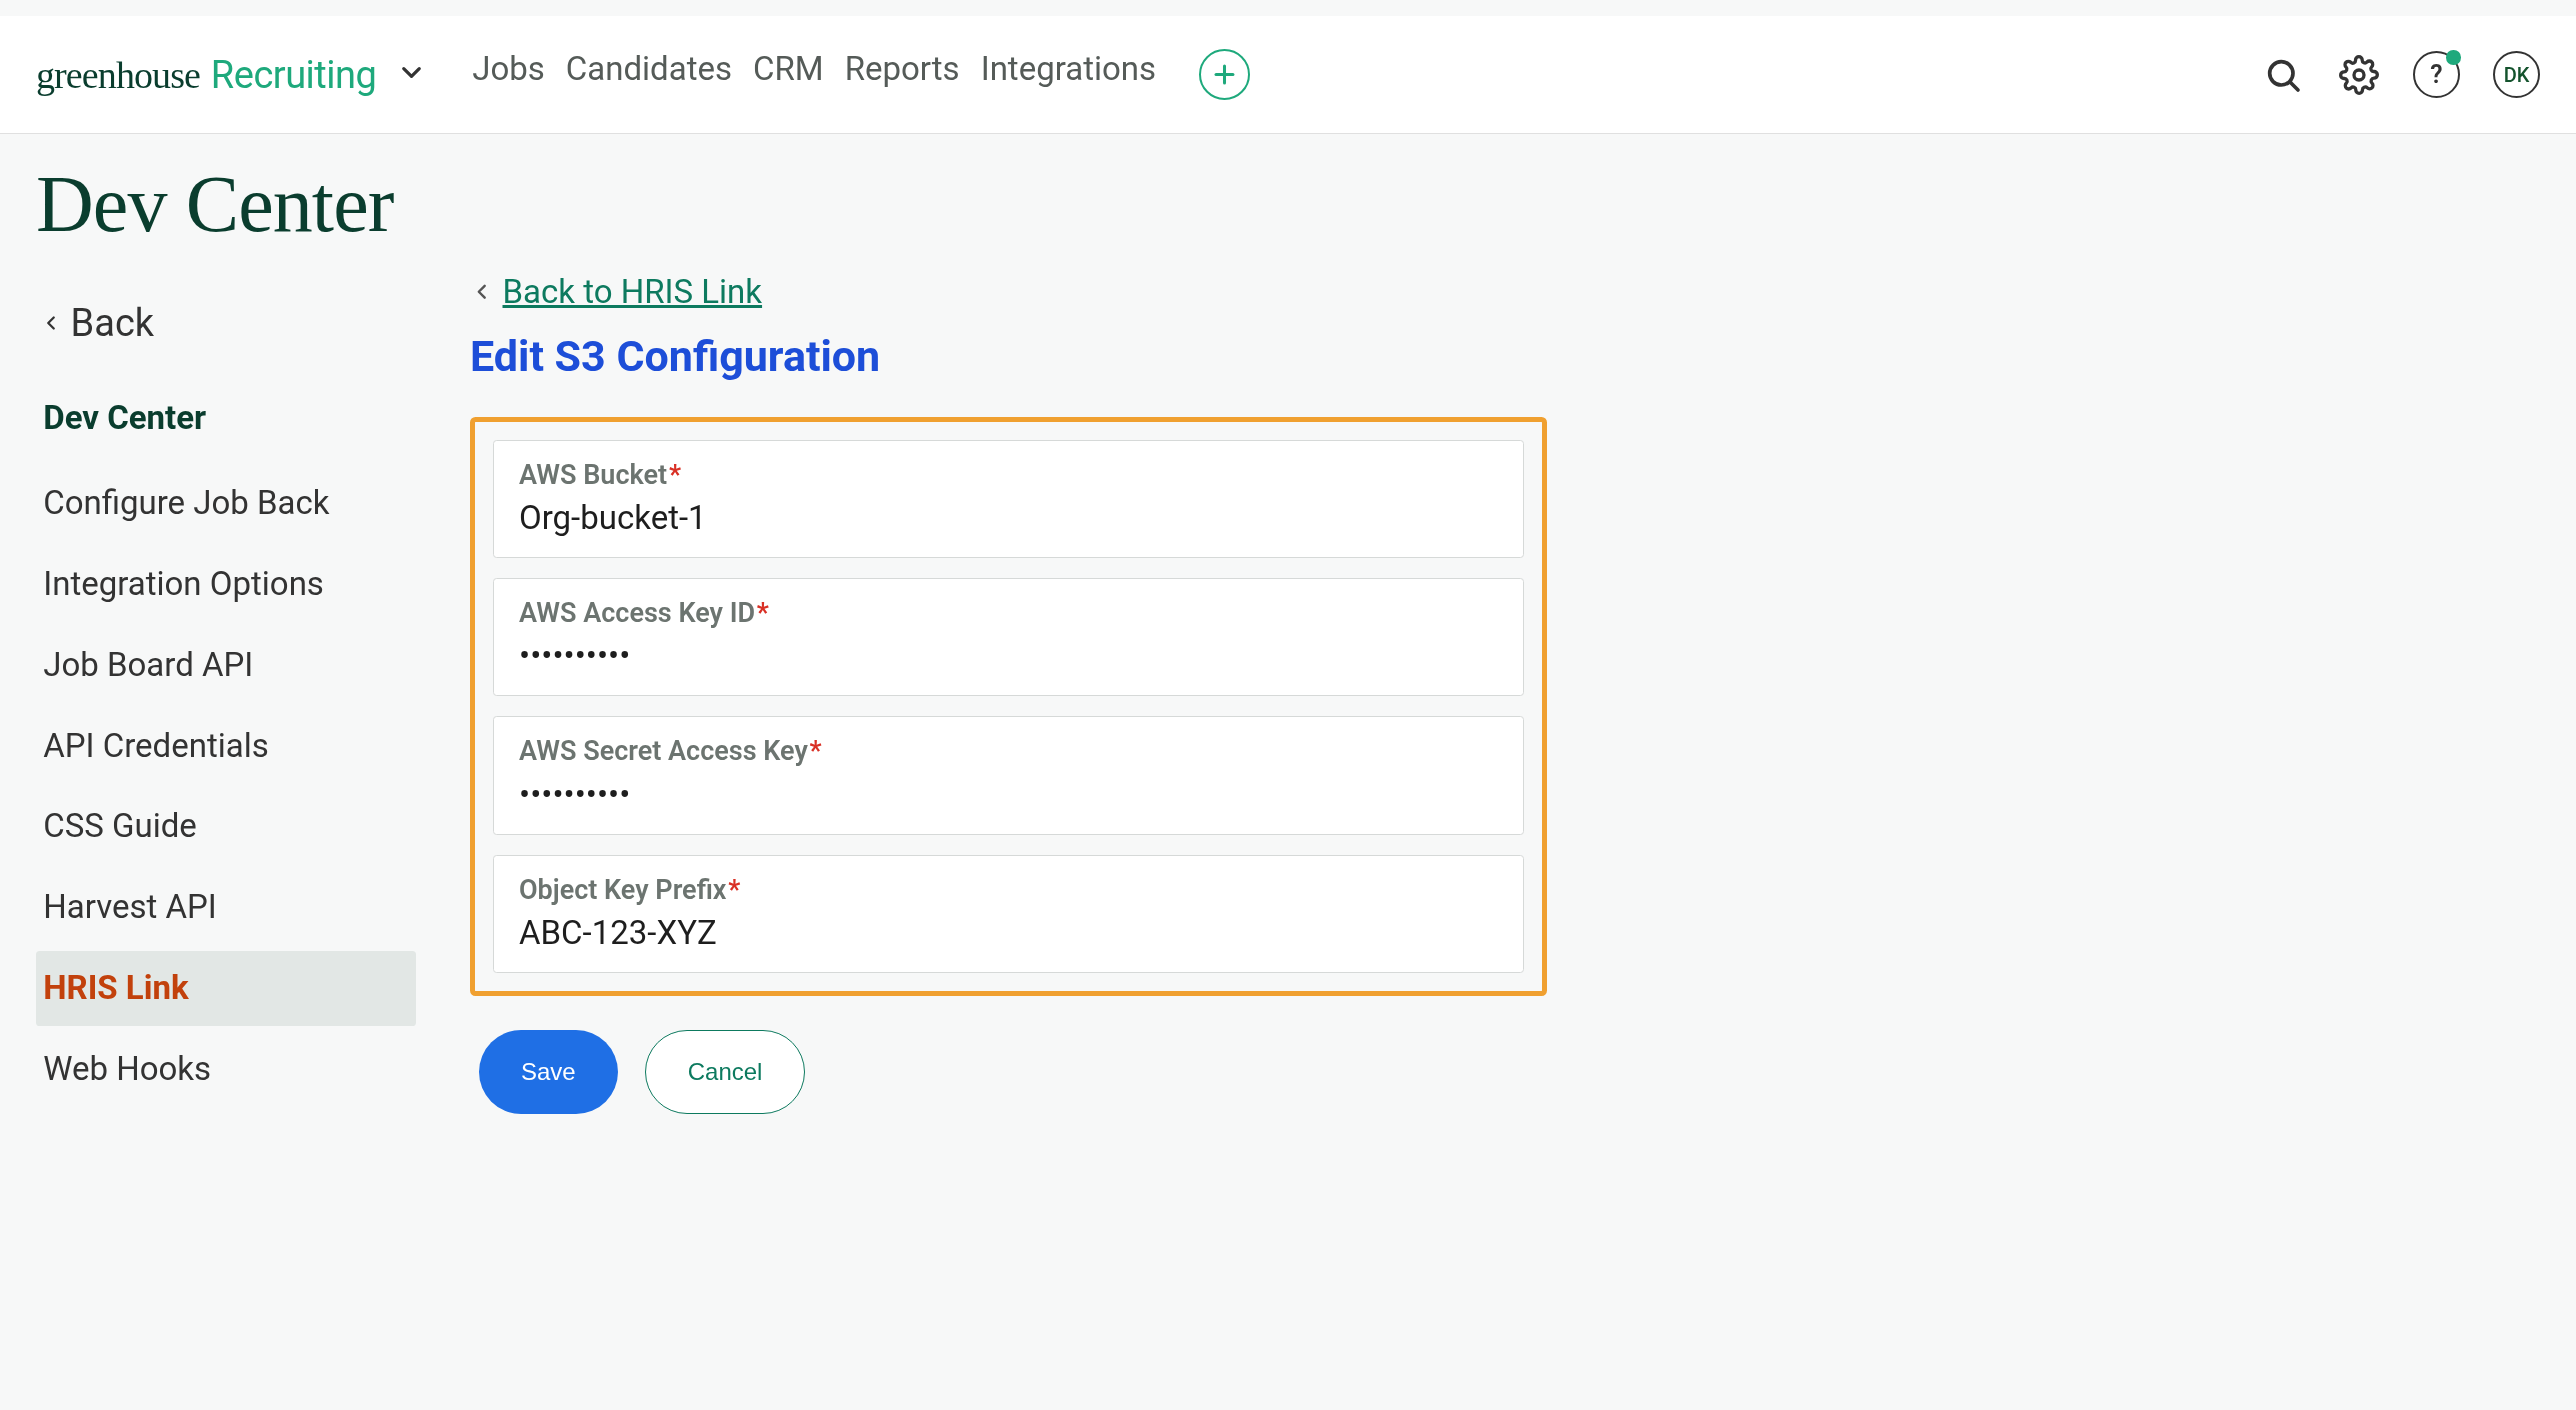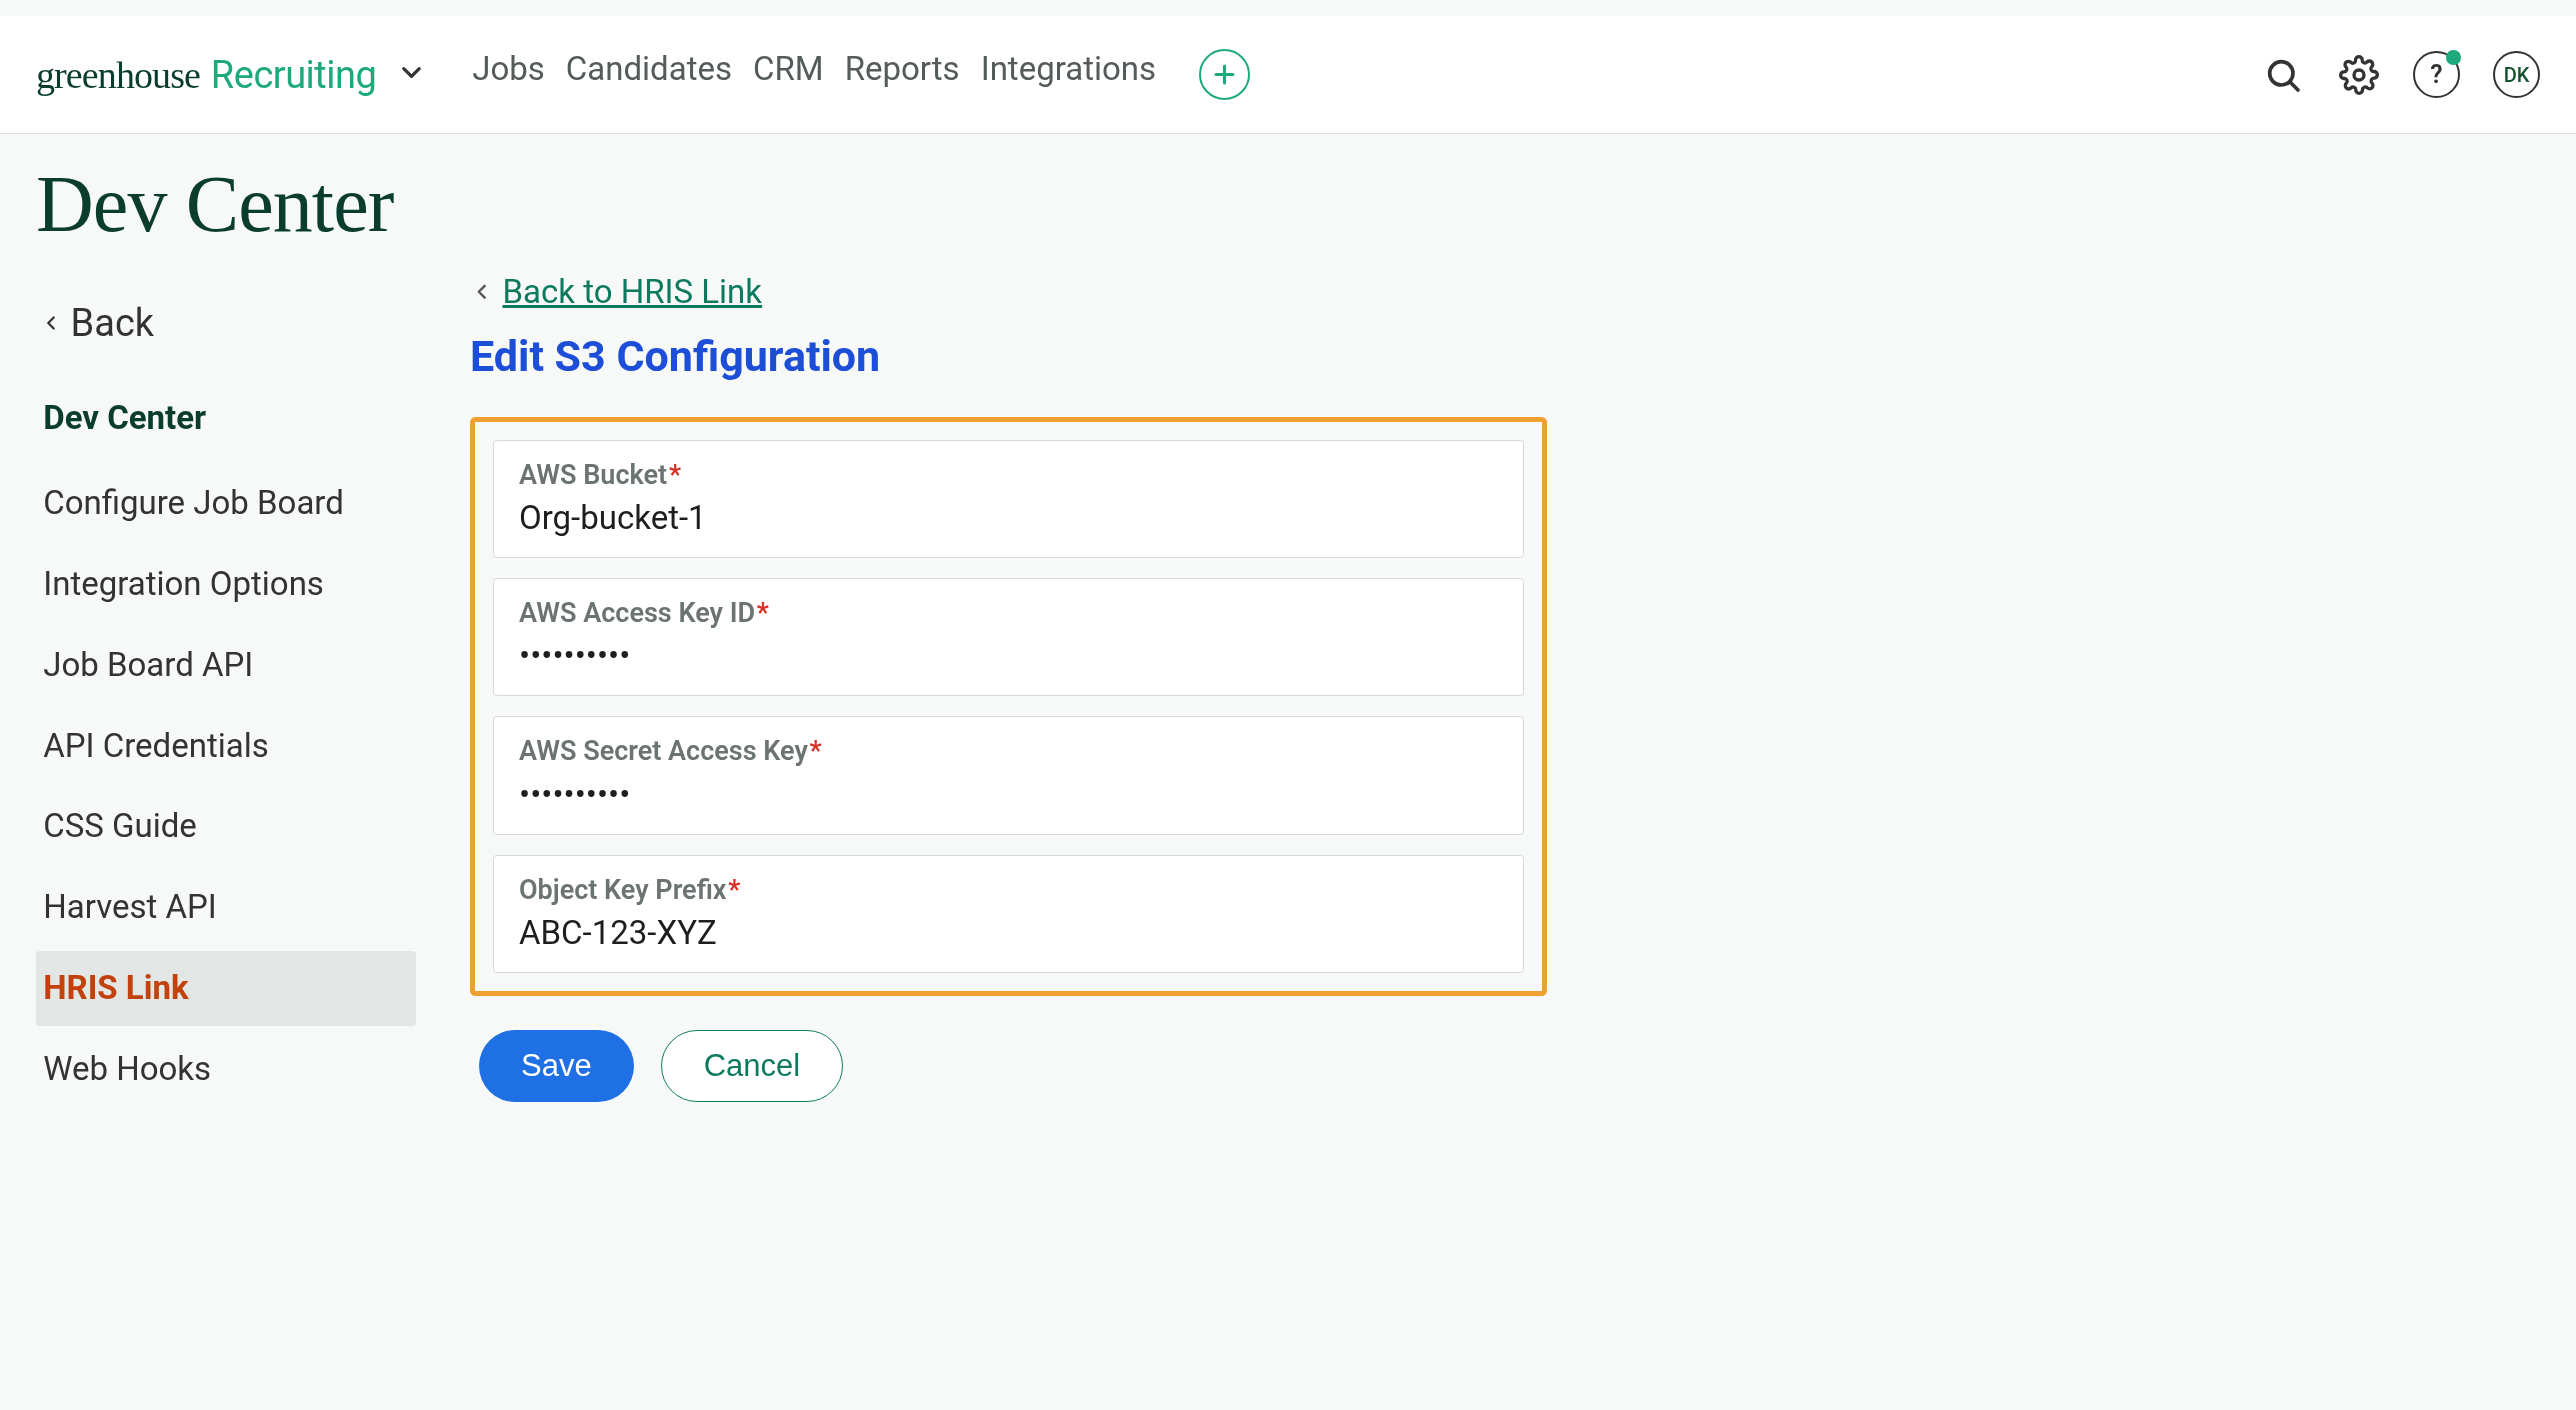--- a/index.html
+++ b/index.html
@@ -220,24 +220,24 @@
       background: transparent;
       font-family: inherit;
     }
     .actions {
       display: flex;
       gap: 27px;
       margin-top: 34px;
       margin-left: 9px;
     }
     .btn {
-      height: 72px;
+      height: 84px;
       padding: 0 42px;
       border-radius: 43px;
-      font-size: 31px;
+      font-size: 24px;
       cursor: pointer;
       display: inline-flex;
       align-items: center;
       justify-content: center;
     }
     .btn-primary {
       background: #1f6fe5;
       color: #fff;
       border: none;
     }
@@ -302,21 +302,21 @@
   <div class="content-row">
 
     <div class="sidebar">
       <div class="side-back">
         <svg width="22" height="22" viewBox="0 0 24 24" fill="none" stroke="currentColor" stroke-width="2.5" stroke-linecap="round" stroke-linejoin="round">
             <polyline points="15 18 9 12 15 6"></polyline>
           </svg>
         <span>Back</span>
       </div>
       <div class="side-heading">Dev Center</div>
-      <div class="side-link">Configure Job Board</div>
+      <div class="side-link">Configure Job Back</div>
       <div class="side-link">Integration Options</div>
       <div class="side-link">Job Board API</div>
       <div class="side-link">API Credentials</div>
       <div class="side-link">CSS Guide</div>
       <div class="side-link">Harvest API</div>
       <div class="side-link active">HRIS Link</div>
       <div class="side-link">Web Hooks</div>
     </div>
 
     <div class="main">

